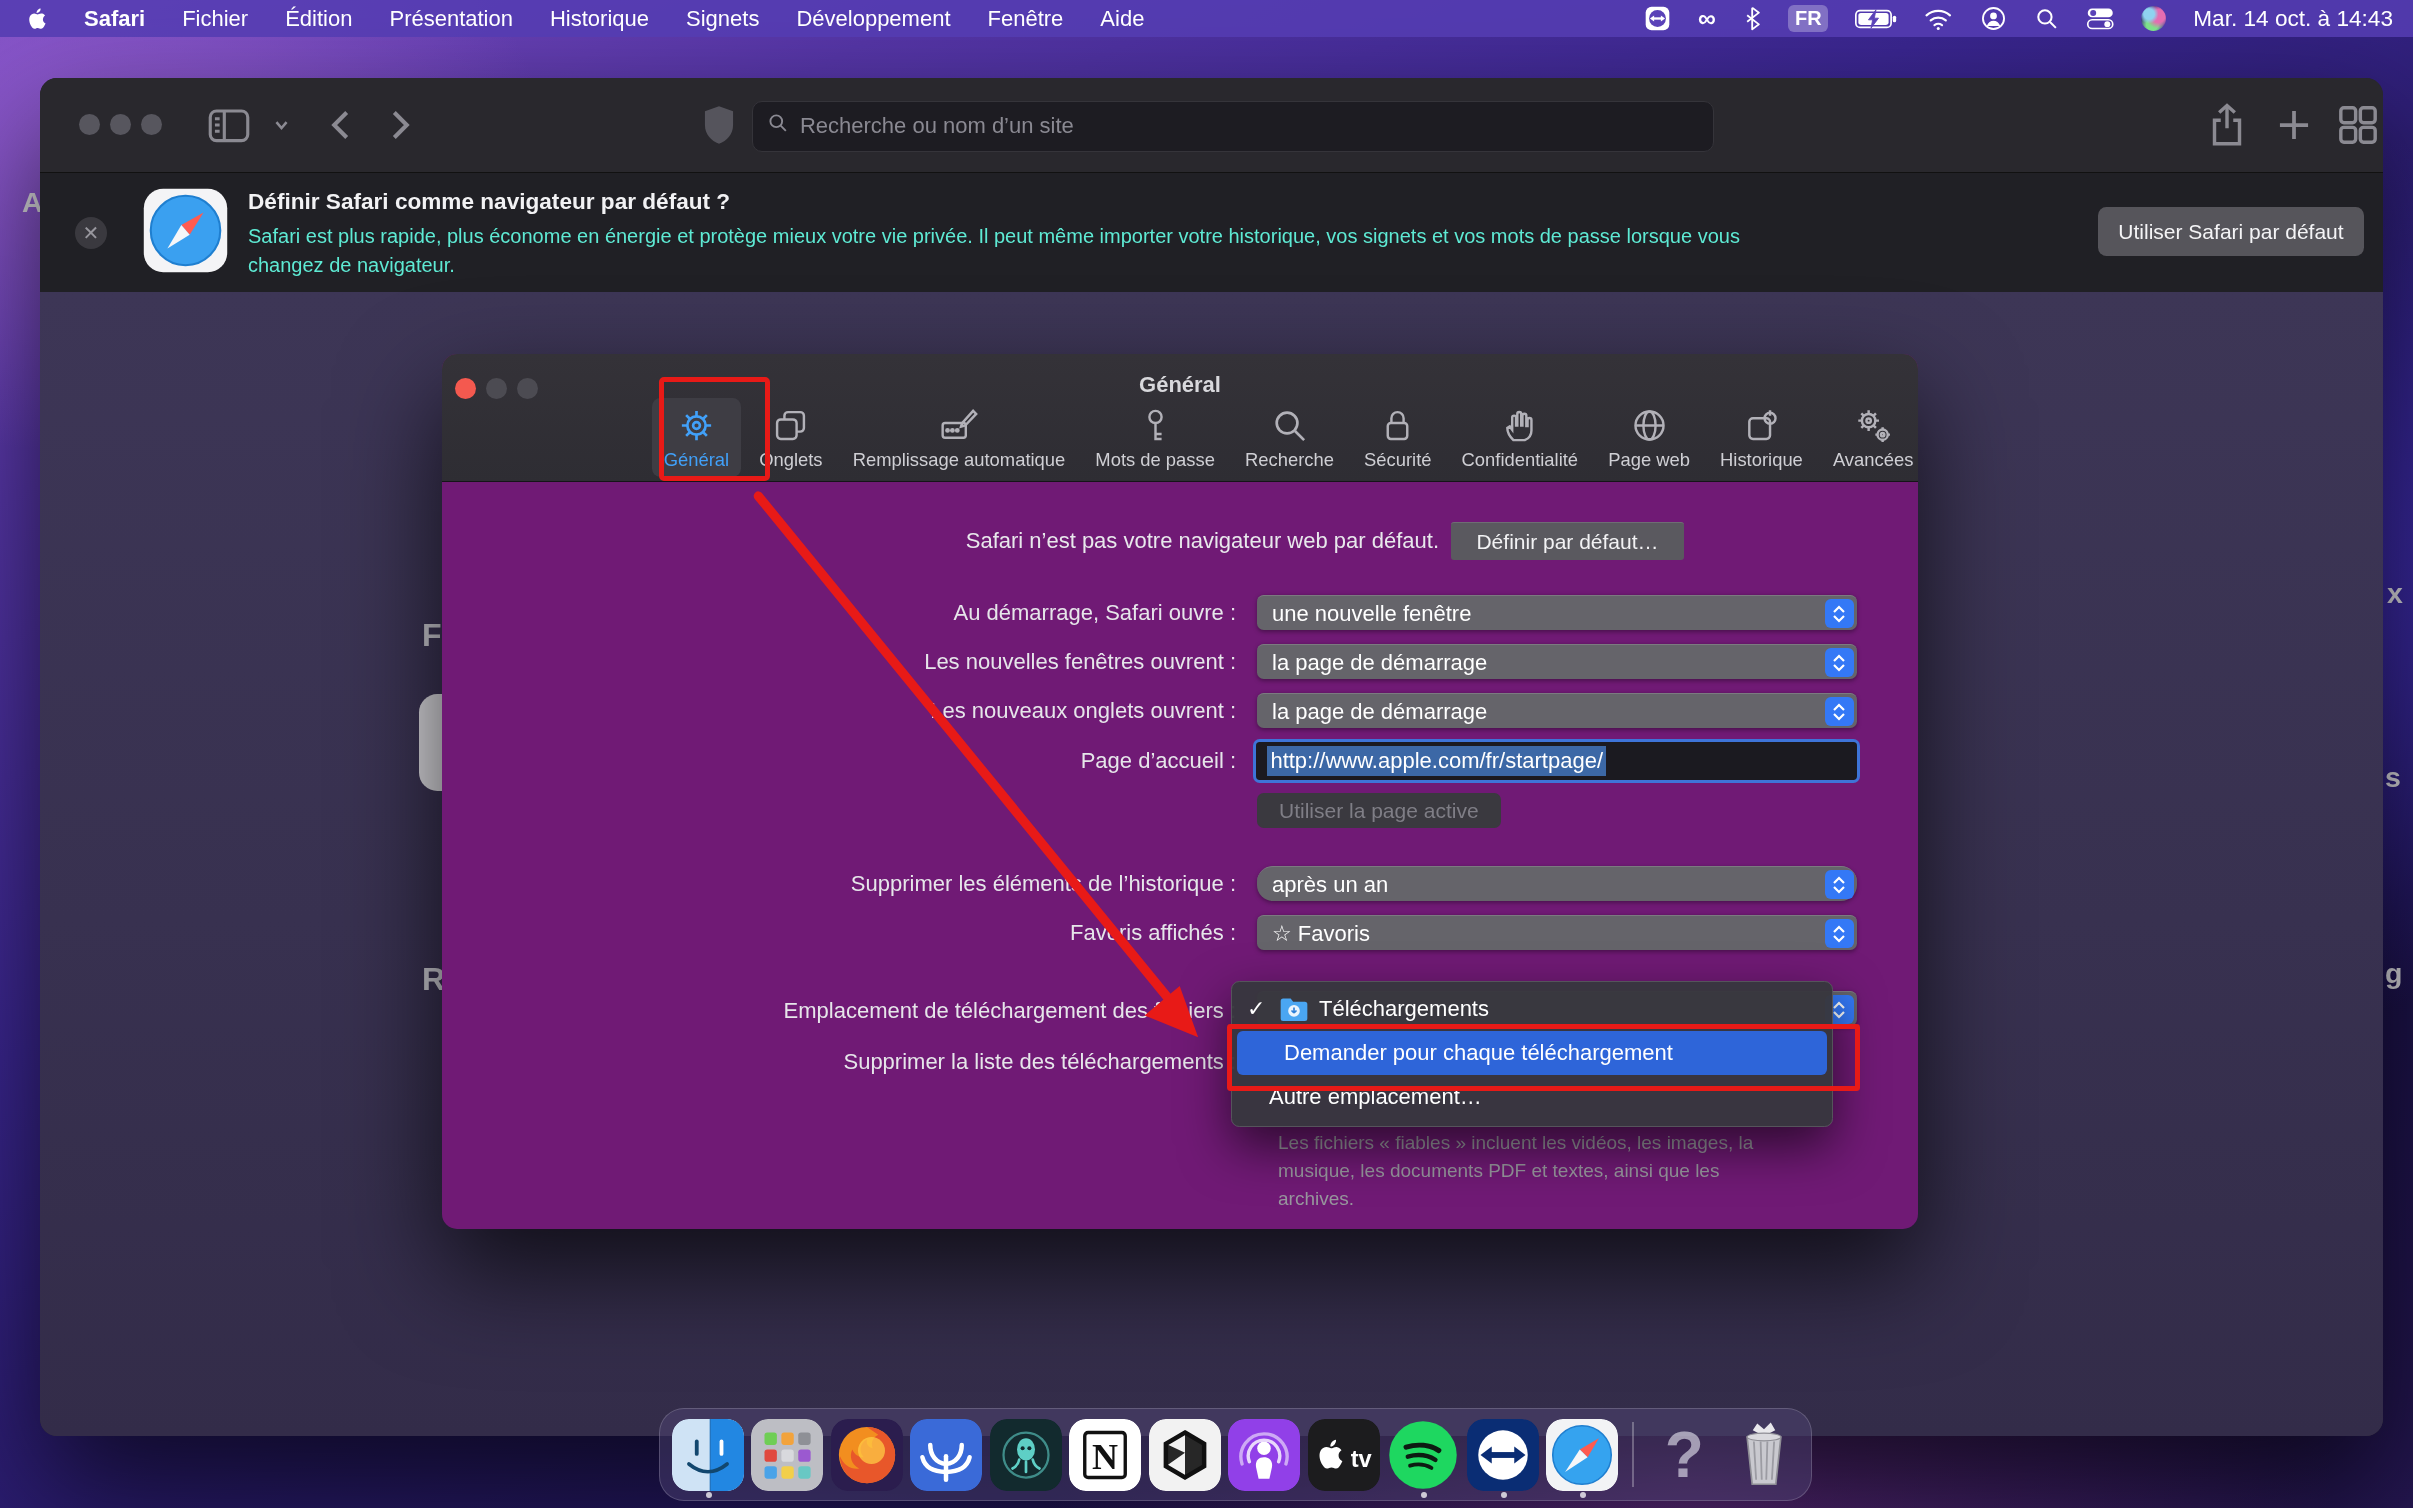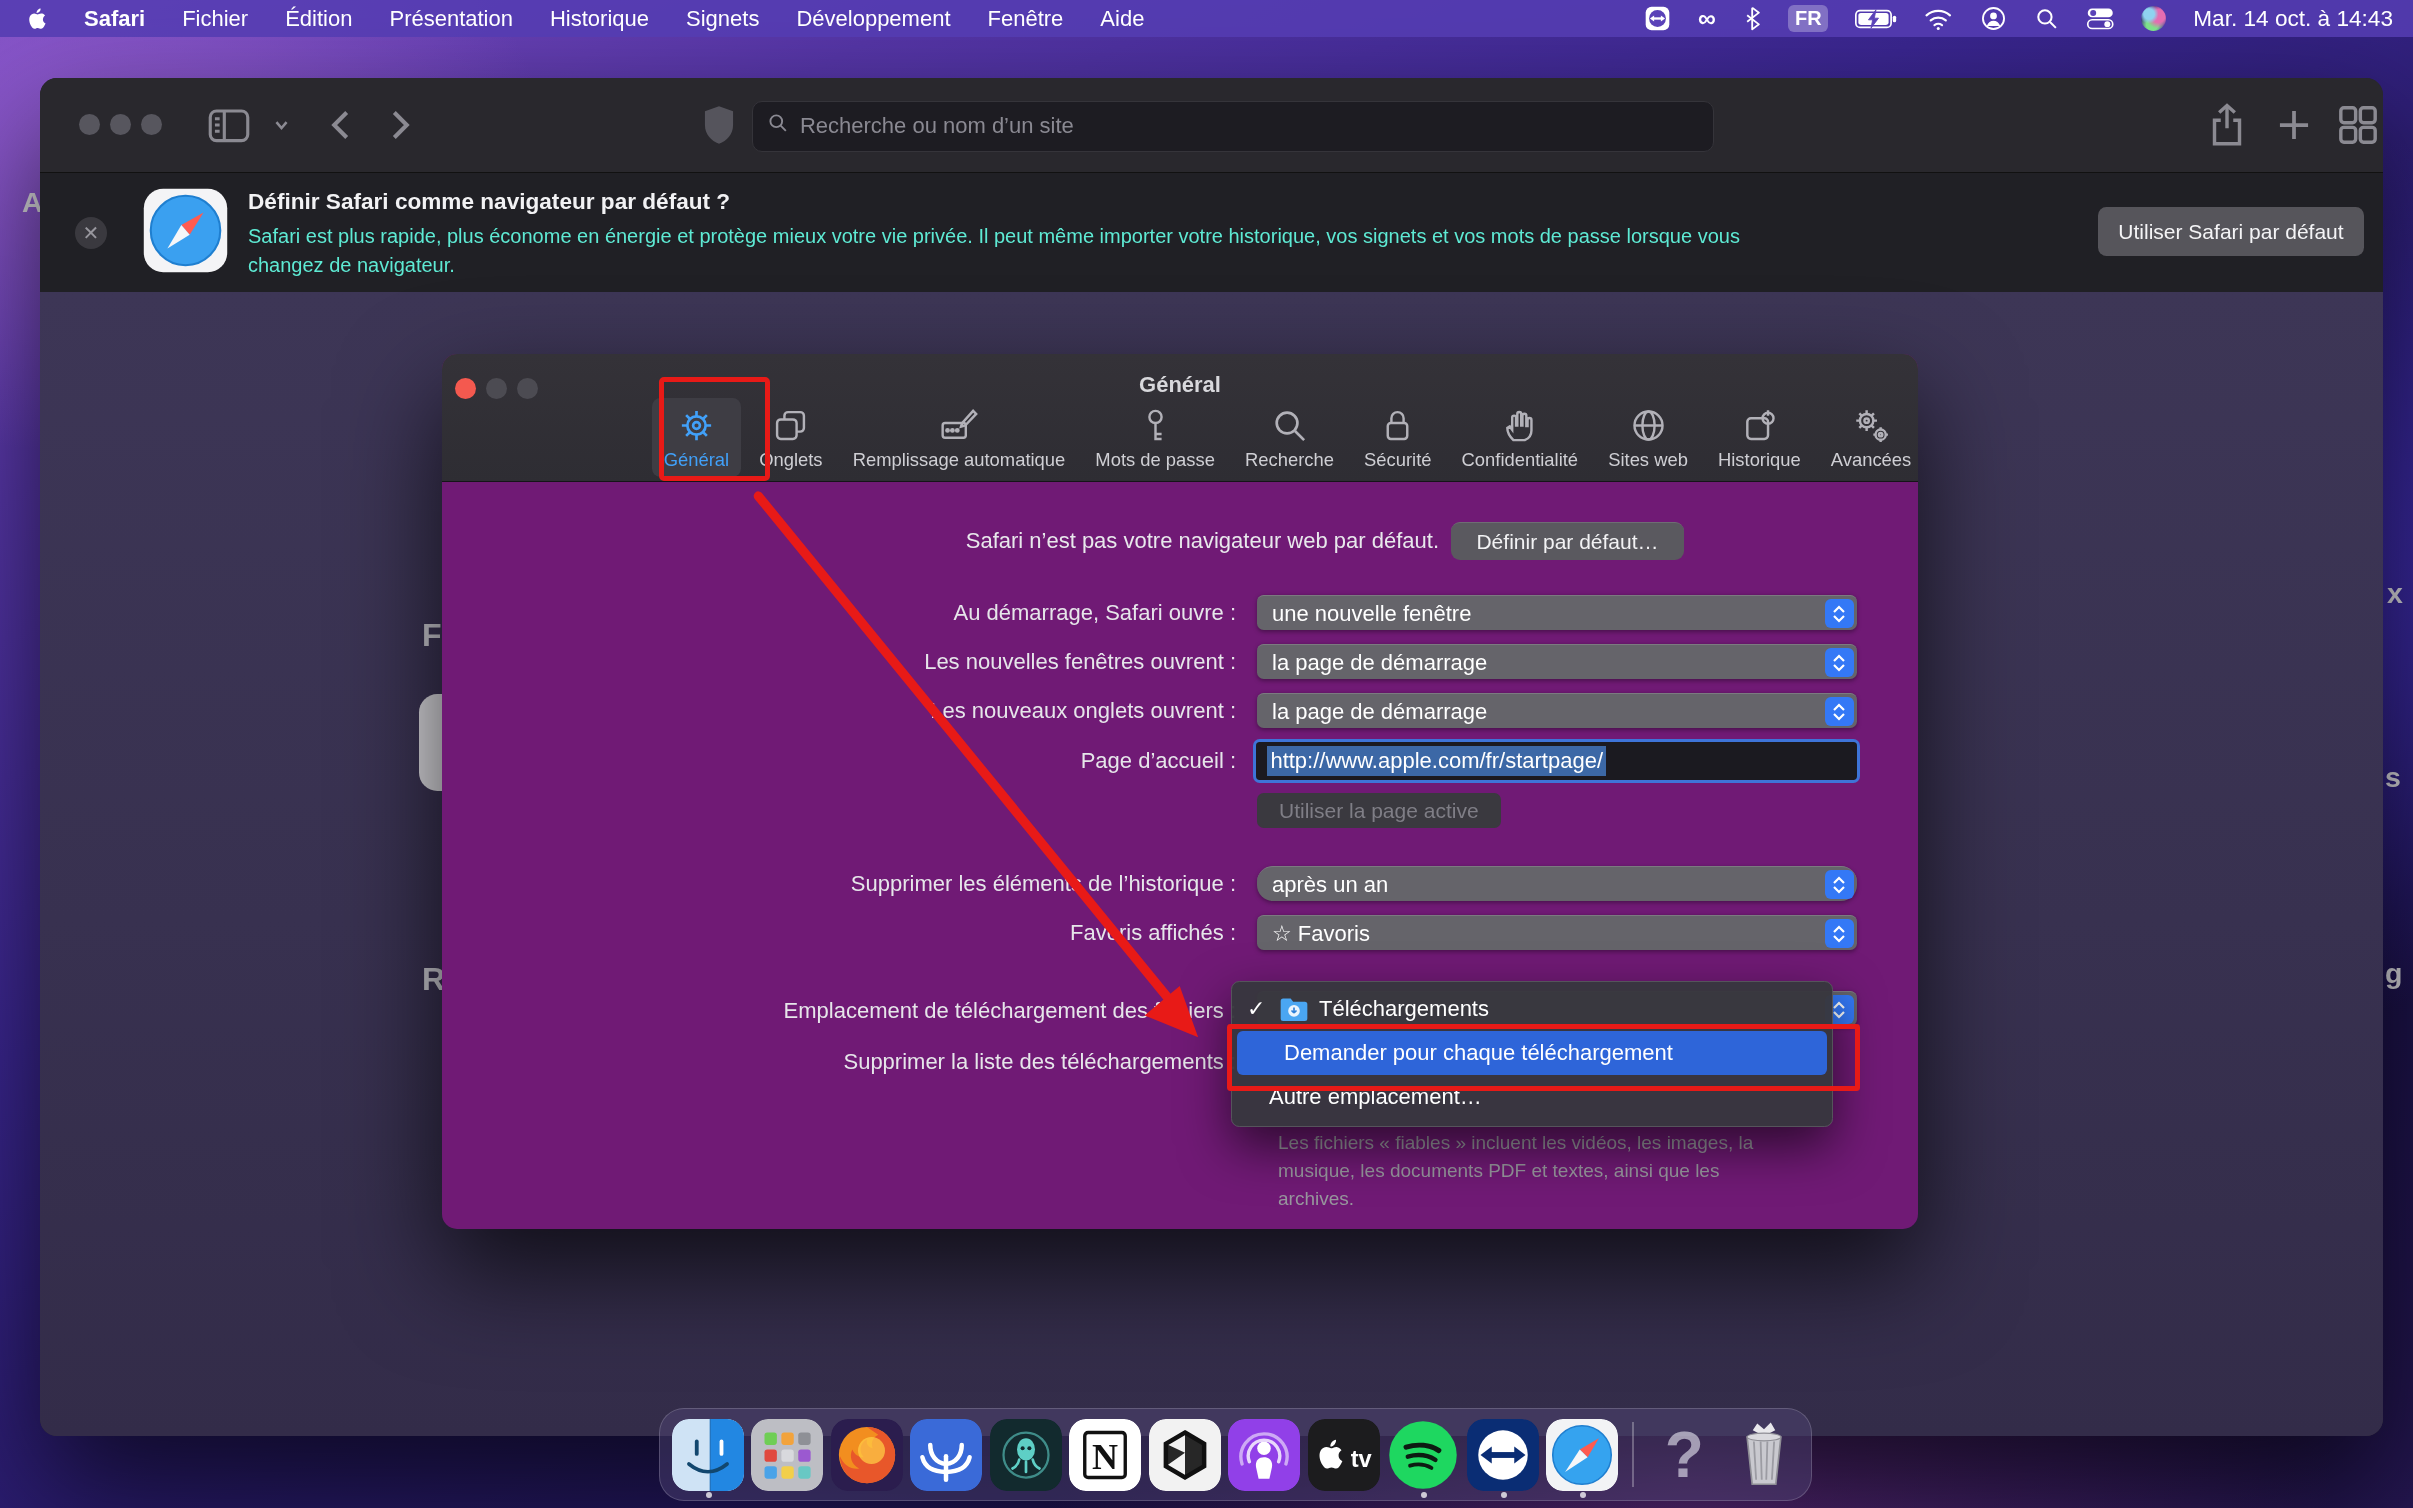--- a/index.html
+++ b/index.html
@@ -64,21 +64,21 @@
     border-radius:8.4px;color:#cfcfd4;font-size:18.4px;white-space:nowrap;}
   .tab svg{stroke:#b2b1b8;}
   .tab.sel{background:#3e3d44;color:#41a0f8;}
   .tab.sel svg{stroke:#41a0f8;}
   .row-label{position:absolute;left:0;width:794px;text-align:right;height:35px;line-height:35px;color:#e6e6ea;}
   .select{position:absolute;left:815px;width:600px;height:35px;border-radius:6.7px;background:#65646a;
     border-top:0.8px solid #7b7a80;box-shadow:0 1.7px 4.2px rgba(0,0,0,.35);line-height:35px;padding-left:15px;
     box-sizing:border-box;color:#fff;}
   .stepper{position:absolute;right:3.4px;top:3.4px;width:28.5px;height:28.5px;border-radius:5.9px;background:#3478f6;}
   .stepper svg{position:absolute;left:4.2px;top:4.2px;}
-  .defbtn{position:absolute;left:1009px;top:0;width:233px;height:37px;border-radius:9px;background:#5a595f;
+  .defbtn{position:absolute;left:1009px;top:0;width:233px;height:37px;border-radius:3px;background:#5a595f;
     border-top:0.8px solid #6e6d73;color:#f2f2f4;font-size:21px;display:flex;align-items:center;justify-content:center;}
   .urlfield{position:absolute;left:811px;top:385px;width:607px;height:44px;border-radius:6.7px;
     background:#1b1a20;border:3.4px solid #3e74d8;box-sizing:border-box;display:flex;align-items:center;padding-left:11px;}
   .urlsel{background:#3c68a6;color:#fff;font-size:22px;padding:1.7px 3.4px;}
   .ghostbtn{position:absolute;left:815px;top:439px;height:35px;border-radius:6.7px;background:#3a393f;
     color:#7f7e86;font-size:21px;display:flex;align-items:center;justify-content:center;padding:0 22px;}
   .pfooter{position:absolute;left:836px;top:775px;color:#98979e;font-size:19px;line-height:28px;}
   .helpbtn{position:absolute;left:1668px;top:808px;width:32px;height:32px;border-radius:50%;background:#58575e;
     border-top:0.8px solid #6c6b72;color:#e8e8ec;font-size:20px;font-weight:bold;
     display:flex;align-items:center;justify-content:center;}
@@ -268,21 +268,21 @@
             <path d="M11 28c-3-3-5-7-5-10l2-1.2 2 2.7V9.5a1.6 1.6 0 0 1 3.2 0V16h1V6.5a1.6 1.6 0 0 1 3.2 0V16h1V8a1.6 1.6 0 0 1 3.2 0v8.5h1v-5a1.6 1.6 0 0 1 3.2 0V20c0 4-2 6.5-5.5 8z"></path>
           </svg>
         <span>Confidentialité</span>
       </div>
       <div class="tab">
         <svg width="39" height="39" viewBox="0 0 32 32" fill="none" stroke-width="2">
             <circle cx="16" cy="16" r="11.5"></circle>
             <ellipse cx="16" cy="16" rx="5" ry="11.5"></ellipse>
             <line x1="4.5" y1="16" x2="27.5" y2="16"></line>
           </svg>
-        <span>Sites web</span>
+        <span>Page web</span>
       </div>
       <div class="tab">
         <svg width="39" height="39" viewBox="0 0 32 32" fill="none" stroke-width="2">
             <rect x="6" y="10" width="17" height="17" rx="3"></rect>
             <circle cx="23" cy="10" r="4.5"></circle>
             <path d="M23 3.5V8"></path>
           </svg>
         <span>Historique</span>
       </div>
       <div class="tab">

